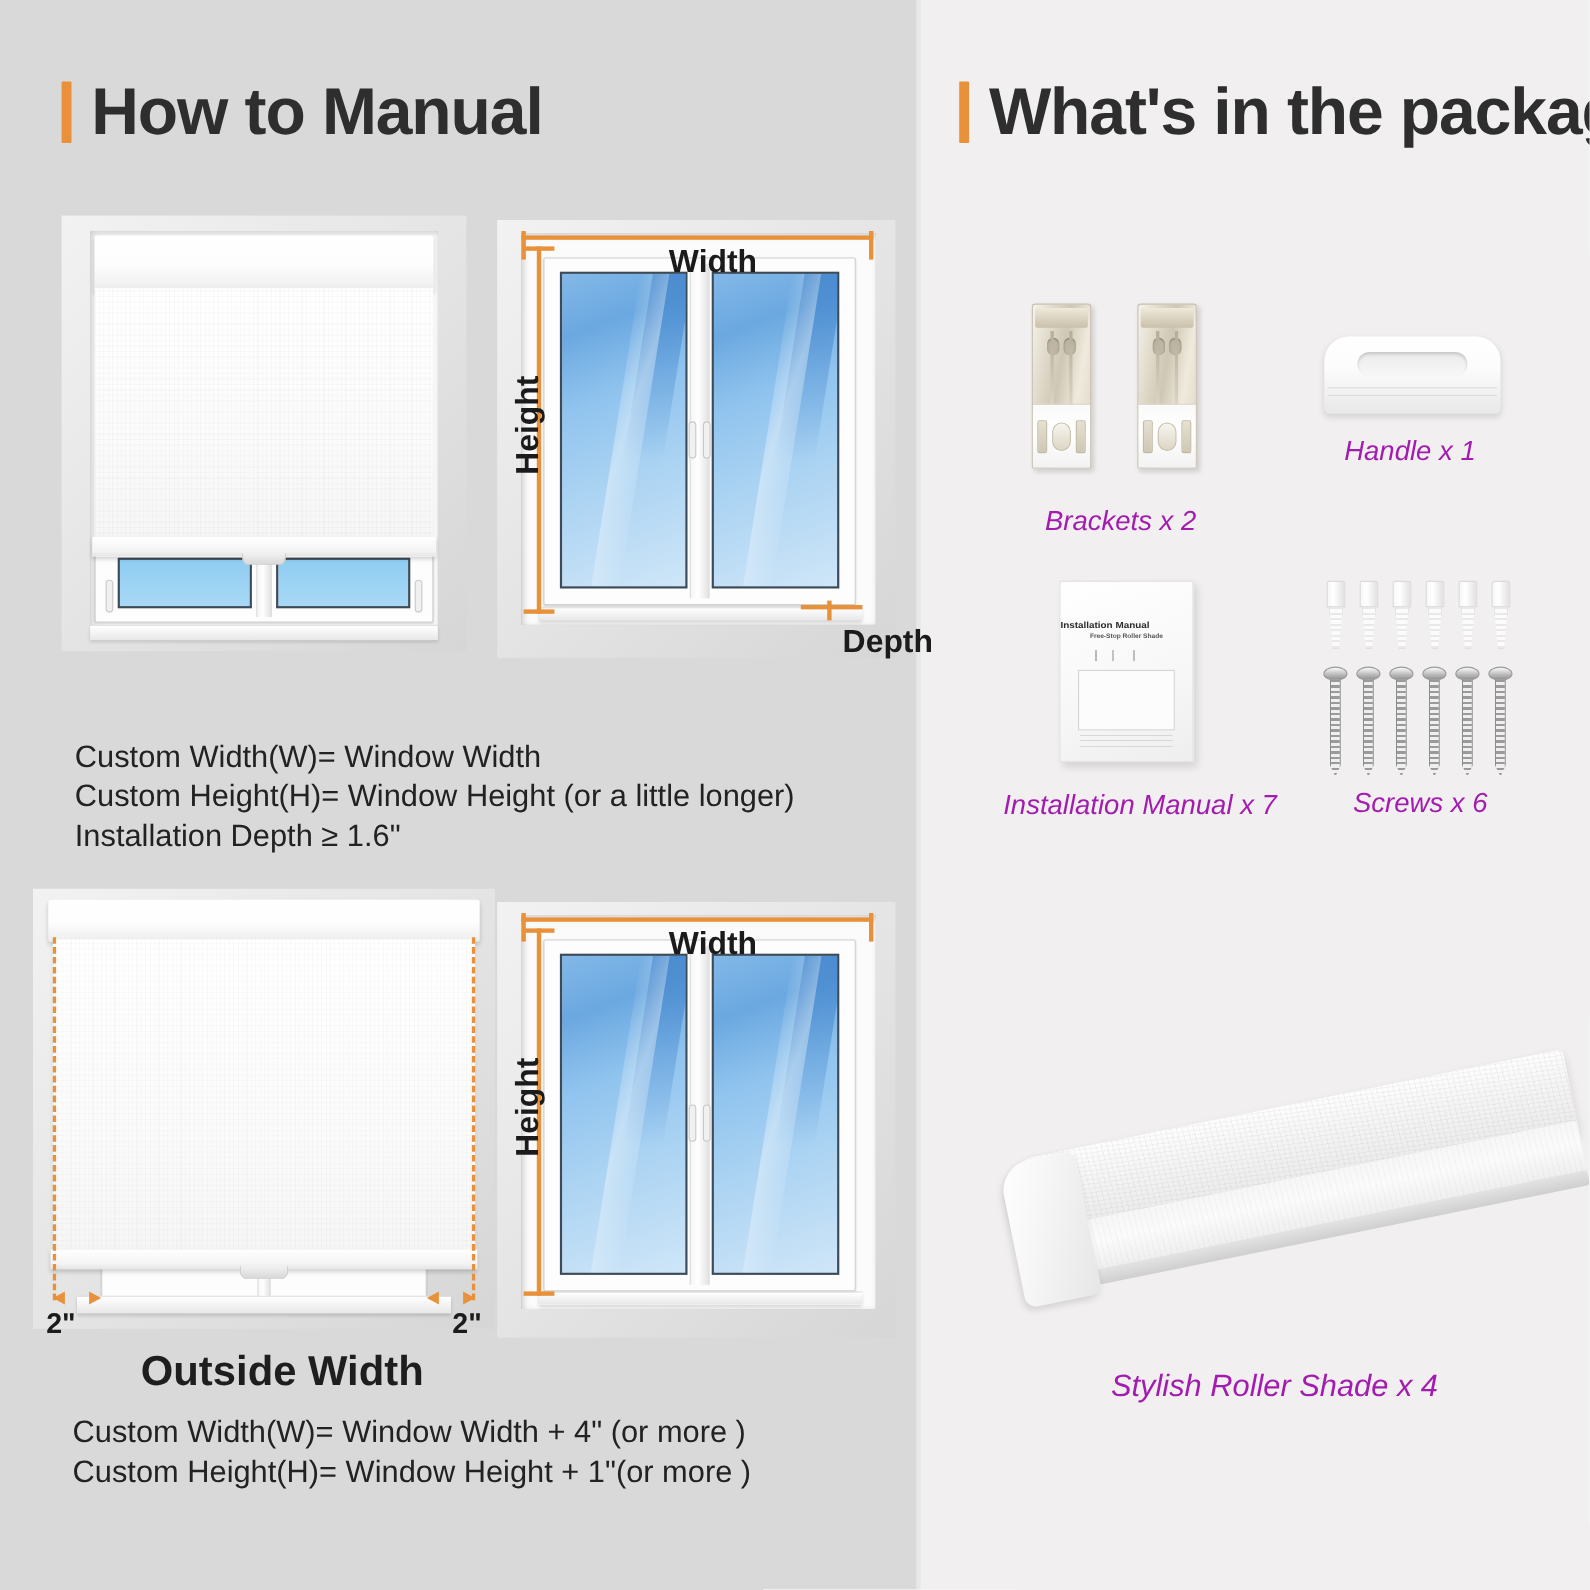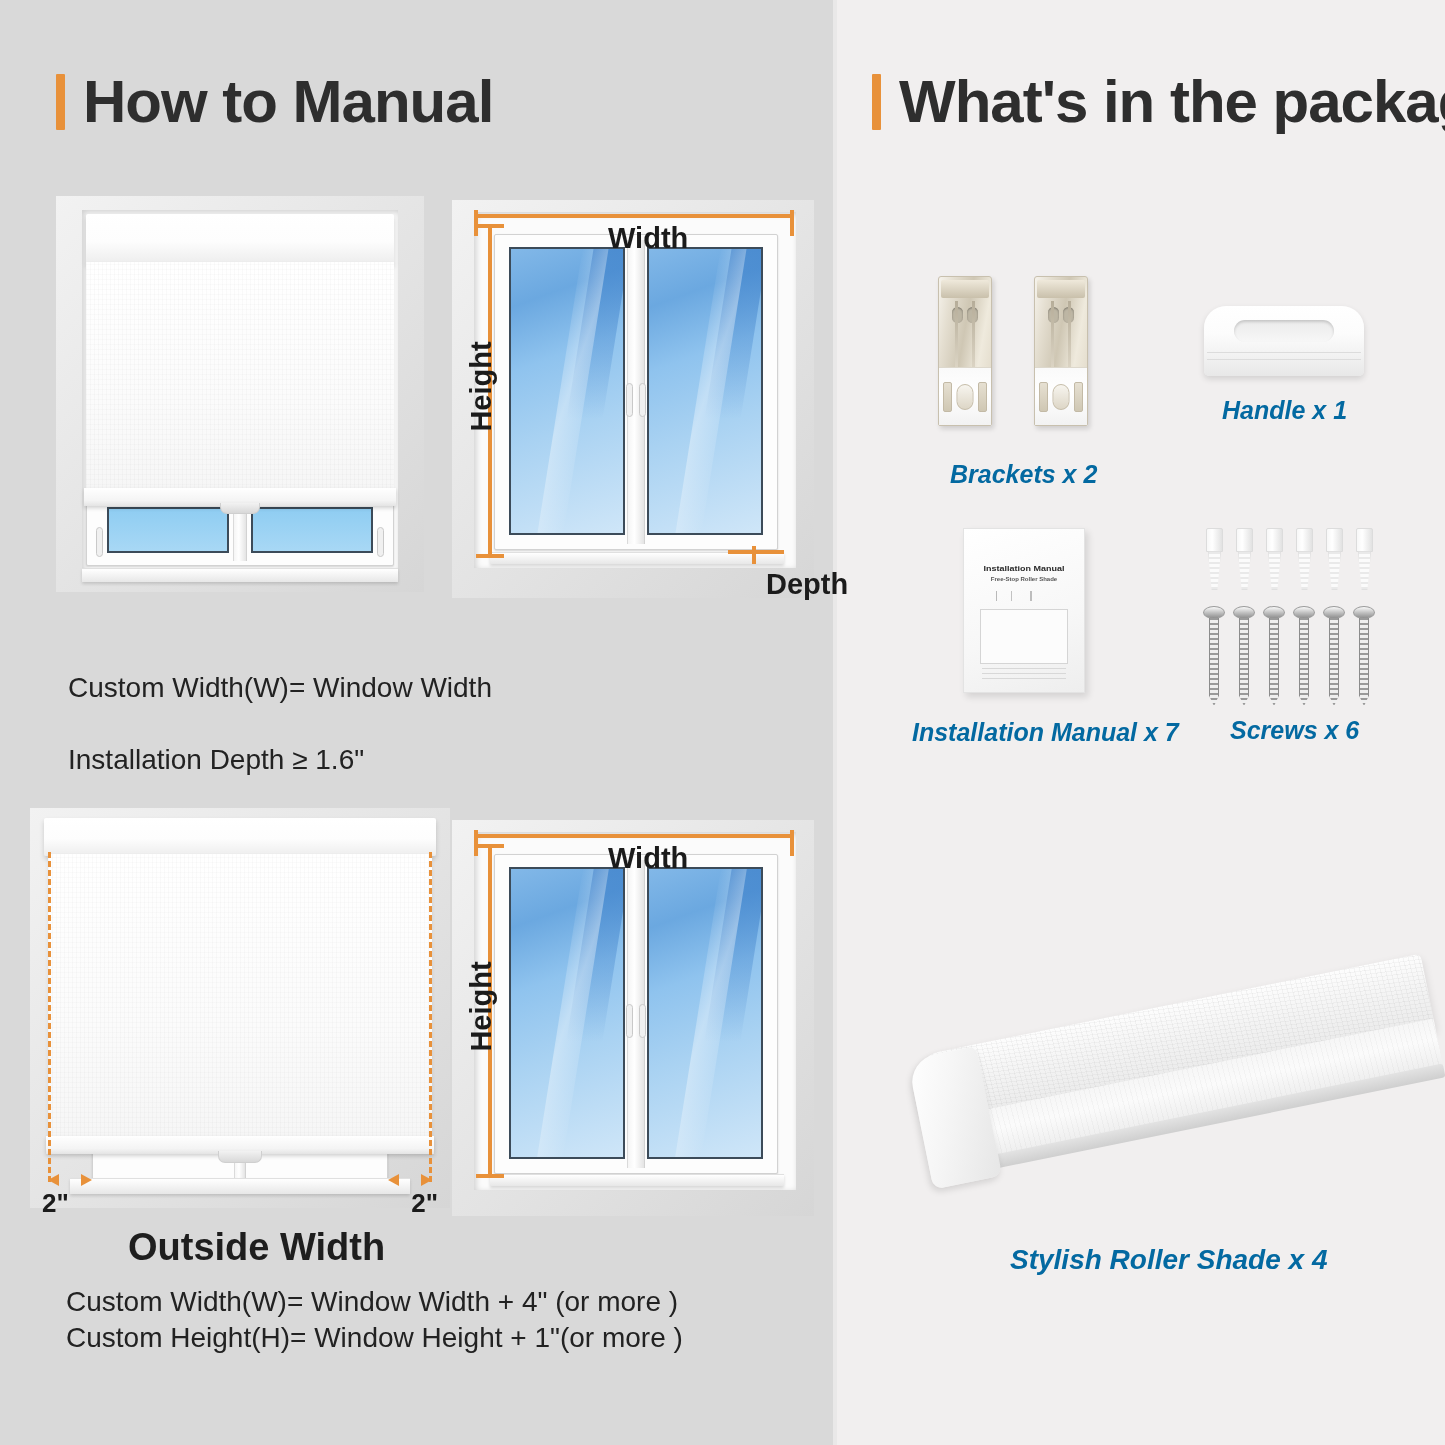--- a/index.html
+++ b/index.html
@@ -130,22 +130,22 @@
   .arrow-pair { position:absolute; height:12px; }
   .arrow-pair::before, .arrow-pair::after {
     content:""; position:absolute; top:0;
     border-top:6px solid transparent; border-bottom:6px solid transparent;
   }
   .arrow-pair::before { left:0;  border-right:11px solid #e8913a; }
   .arrow-pair::after  { right:0; border-left:11px solid #e8913a; }
 
   
   .pkg-label {
-    position:absolute; font-size:25px; font-weight:bold; font-style:italic;
-    color:#0369a1; white-space:nowrap;
+    position:absolute; font-size:25px; font-weight:normal; font-style:italic;
+    color:#a21caf; white-space:nowrap;
   }
   .pkg-art { position:absolute; }
 
   
   .bracket {
     position:absolute; width:54px; height:150px;
     background:linear-gradient(100deg,#f6f3ec 0%,#e4ded0 20%,#cfc7b4 45%,#efeadd 70%,#ddd5c3 100%);
     border:1px solid #c8c0ae;
     border-radius:3px 3px 2px 2px;
     box-shadow:2px 3px 5px rgba(0,0,0,.14);
@@ -198,21 +198,21 @@
   }
 
   
   .manual-art {
     position:absolute; width:122px; height:165px;
     background:linear-gradient(160deg,#ffffff,#f7f7f7 60%,#eeeeee);
     border:1px solid #e3e3e3;
     box-shadow:3px 4px 7px rgba(0,0,0,.12);
   }
   .manual-art .m-title {
-    position:absolute; left:0; right:0; top:34px; text-align:center;
+    position:absolute; left:0; right:0; top:34px; 
     font-size:9px; font-weight:bold; color:#2a2a2a;
     transform:scaleY(.9);
   }
   .manual-art .m-sub {
     position:absolute; left:0; right:0; top:47px; text-align:center;
     font-size:6px; font-weight:bold; color:#555;
   }
   .manual-art .m-scribble {
     position:absolute; left:28px; right:28px; top:62px; height:10px;
     background:
@@ -357,20 +357,21 @@
     <div class="dim-cap-h" style="left:24px; top:24px; width:28px;"></div>
     <div class="dim-cap-h" style="left:24px; top:354px; width:28px;"></div>
     <div class="dim-label vert" style="left:-26px; top:170px; width:110px; text-align:center;">Height</div>
 
     <div class="dim-line-h" style="left:276px; top:350px; width:56px;"></div>
     <div class="dim-cap-v" style="left:300px; top:346px; height:18px;"></div>
     <div class="dim-label" style="left:274px; top:368px;margin-left:40px;">Depth</div>
   </div>
 
   <div class="spec-line" style="left:68px; top:672px;">Custom Width(W)= Window Width</div>
+  <div class="spec-line" style="left:68px; top:708px;">Custom Height(H)= Window Height (or a little longer)</div>
   <div class="spec-line" style="left:68px; top:744px;">Installation Depth ≥ 1.6"</div>
 
   <div class="shade-scene" style="left:30px; top:808px; width:420px; height:400px;">
     <div class="wall-frame"></div>
 
     <div class="win-sash" style="left:62px; right:62px; bottom:26px; height:60px;">
       <div class="mullion" style="left:50%; margin-left:-6px; top:3px; bottom:3px; width:12px;"></div>
     </div>
     <div class="sill" style="left:40px; right:40px; bottom:14px; height:16px;"></div>
 

